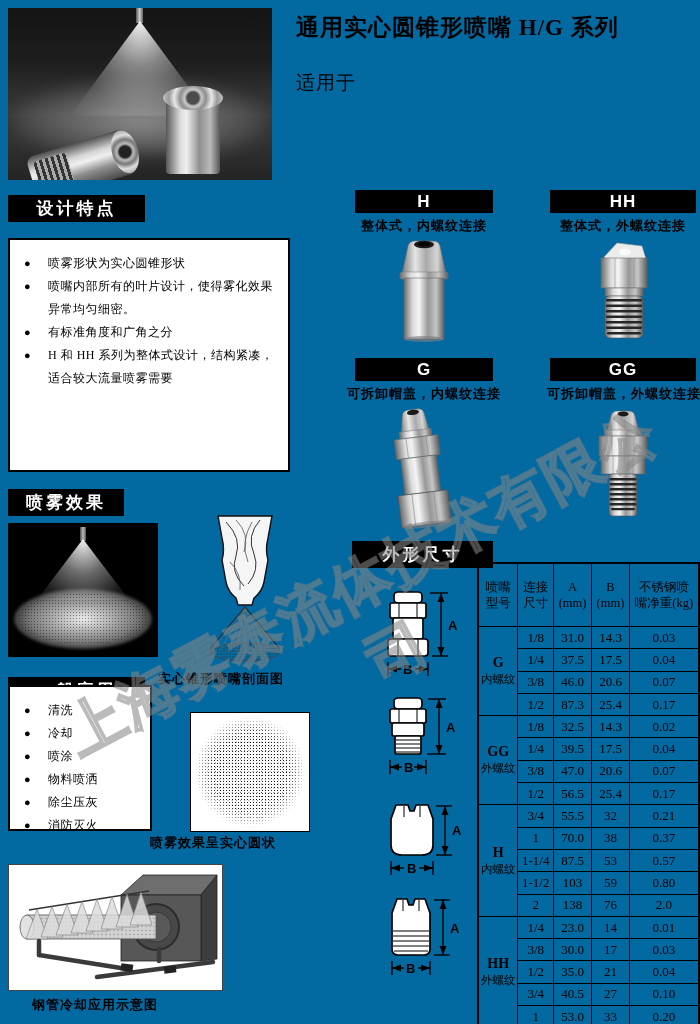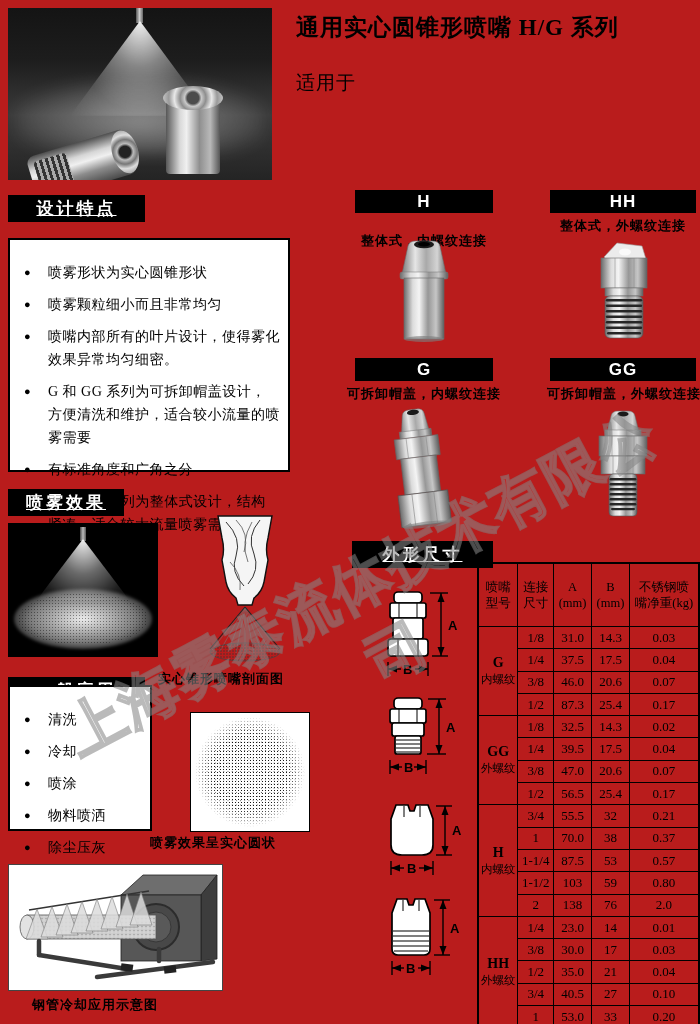--- a/index.html
+++ b/index.html
@@ -1,22 +1,22 @@
 <!DOCTYPE html>
 <html><head>
 <meta charset="utf-8">
 <style>
   html,body{margin:0;padding:0;background:#fff;}
-  #canvas{position:relative;width:700px;height:1024px;background:#b91c1c;overflow:hidden;
+  #canvas{position:relative;width:700px;height:1024px;background:#0369a1;overflow:hidden;
           font-family:"Liberation Serif","DejaVu Serif",serif;color:#000;}
 
   
   .bar{position:absolute;background:#000;color:#fff;text-align:center;
        font-family:"Liberation Sans","DejaVu Sans",sans-serif;font-weight:bold;}
-  .bar.cn{font-size:17px;line-height:27px;letter-spacing:3px;text-decoration:underline;}
+  .bar.cn{font-size:17px;line-height:27px;letter-spacing:3px;}
   .bar.code{font-size:17px;line-height:23px;letter-spacing:1px;}
 
   
   .title{position:absolute;left:296px;top:12px;width:400px;font-size:23px;font-weight:bold;letter-spacing:1px;}
   .subtitle{position:absolute;left:296px;width:400px;font-size:19px;letter-spacing:1px;}
 
   
   .hero{position:absolute;left:8px;top:8px;width:264px;height:172px;overflow:hidden;
         background:linear-gradient(180deg,#141414 0%,#1d1d1d 30%,#3a3a3a 62%,#242424 100%);}
   .hero .tip{position:absolute;left:128px;top:0;width:7px;height:15px;background:linear-gradient(90deg,#555,#ccc,#666);}
@@ -32,21 +32,21 @@
   .noz-lying{position:absolute;left:22px;bottom:-8px;width:104px;height:46px;border-radius:8px;transform:rotate(-17deg);
         background:linear-gradient(180deg,#4e4e4e,#d6d6d6 30%,#f0f0f0 45%,#8c8c8c 70%,#4a4a4a);}
   .noz-lying::after{content:"";position:absolute;right:-6px;top:1px;width:26px;height:44px;border-radius:50%;
         background:radial-gradient(circle at 50% 50%,#222 0 22%,#bbb 32%,#777 48%,#ddd 66%,#888 100%);}
   .noz-lying::before{content:"";position:absolute;left:6px;top:6px;width:34px;height:34px;border-radius:4px;
         background:repeating-linear-gradient(90deg,#333 0 3px,#aaa 3px 6px);}
 
   
   .listbox{position:absolute;border:2px solid #000;background:#fff;}
   .listbox ul{margin:0;padding:12px 8px 0 8px;list-style:none;}
-  .listbox li{position:relative;padding-left:30px;font-size:14px;line-height:23px;letter-spacing:.5px;margin-top:9px;}
+  .listbox li{position:relative;padding-left:30px;font-size:12px;line-height:23px;letter-spacing:.5px;}
   .listbox li::before{content:"●";position:absolute;left:6px;top:0;font-size:11px;}
 
   
   .pcaption{position:absolute;text-align:center;font-size:13px;font-weight:bold;letter-spacing:1px;}
   .pimg{position:absolute;}
 
   
   .spray-photo{position:absolute;left:8px;top:523px;width:150px;height:134px;background:#000;overflow:hidden;}
   .spray-photo .tip{position:absolute;left:72px;top:4px;width:6px;height:14px;background:linear-gradient(90deg,#444,#bbb,#555);}
   .spray-photo .cone{position:absolute;left:28px;top:16px;width:94px;height:62px;
@@ -127,30 +127,28 @@
     <div class="noz-stand"></div>
   </div>
 
   <div class="title">通用实心圆锥形喷嘴  H/G 系列</div>
   <div class="subtitle" style="top:70px">适用于</div>
 
   <div class="bar cn" style="left:8px;top:195px;width:137px;height:27px">设计特点</div>
   <div class="listbox" style="left:8px;top:238px;width:278px;height:230px">
     <ul>
         <li>喷雾形状为实心圆锥形状</li>
-        <li>喷雾颗粒细小而且非常均匀</li>
         <li>喷嘴内部所有的叶片设计，使得雾化效果异常均匀细密。</li>
-        <li>G 和 GG 系列为可拆卸帽盖设计，方便清洗和维护，适合较小流量的喷雾需要</li>
         <li>有标准角度和广角之分</li>
         <li>H 和 HH 系列为整体式设计，结构紧凑，适合较大流量喷雾需要</li>
       </ul>
   </div>
 
   <div class="bar code" style="left:355px;top:190px;width:138px;height:23px">H</div>
-  <div class="pcaption" style="left:345px;top:232px;width:158px">整体式，内螺纹连接</div>
+  <div class="pcaption" style="left:345px;top:217px;width:158px">整体式，内螺纹连接</div>
   <svg class="pimg" style="left:382px;top:238px" width="84" height="106" viewBox="0 0 84 106">
     <path d="M20,36 L26,8 Q27,3 34,3 L50,3 Q57,3 58,8 L64,36 Z" fill="url(#mc)" stroke="#6e6e6e" stroke-width=".6"></path>
     <ellipse cx="42" cy="6.5" rx="10" ry="3.8" fill="#1a1a1a"></ellipse>
     <ellipse cx="42" cy="6.2" rx="6" ry="2.2" fill="#000"></ellipse>
     <rect x="18" y="34" width="48" height="7" rx="2" fill="url(#mh)" stroke="#777" stroke-width=".5"></rect>
     <rect x="22" y="40" width="40" height="61" fill="url(#mh)" stroke="#6a6a6a" stroke-width=".6"></rect>
     <ellipse cx="42" cy="101" rx="20" ry="3" fill="#7d7d7d" opacity=".65"></ellipse>
   </svg>
 
   <div class="bar code" style="left:550px;top:190px;width:146px;height:23px">HH</div>

